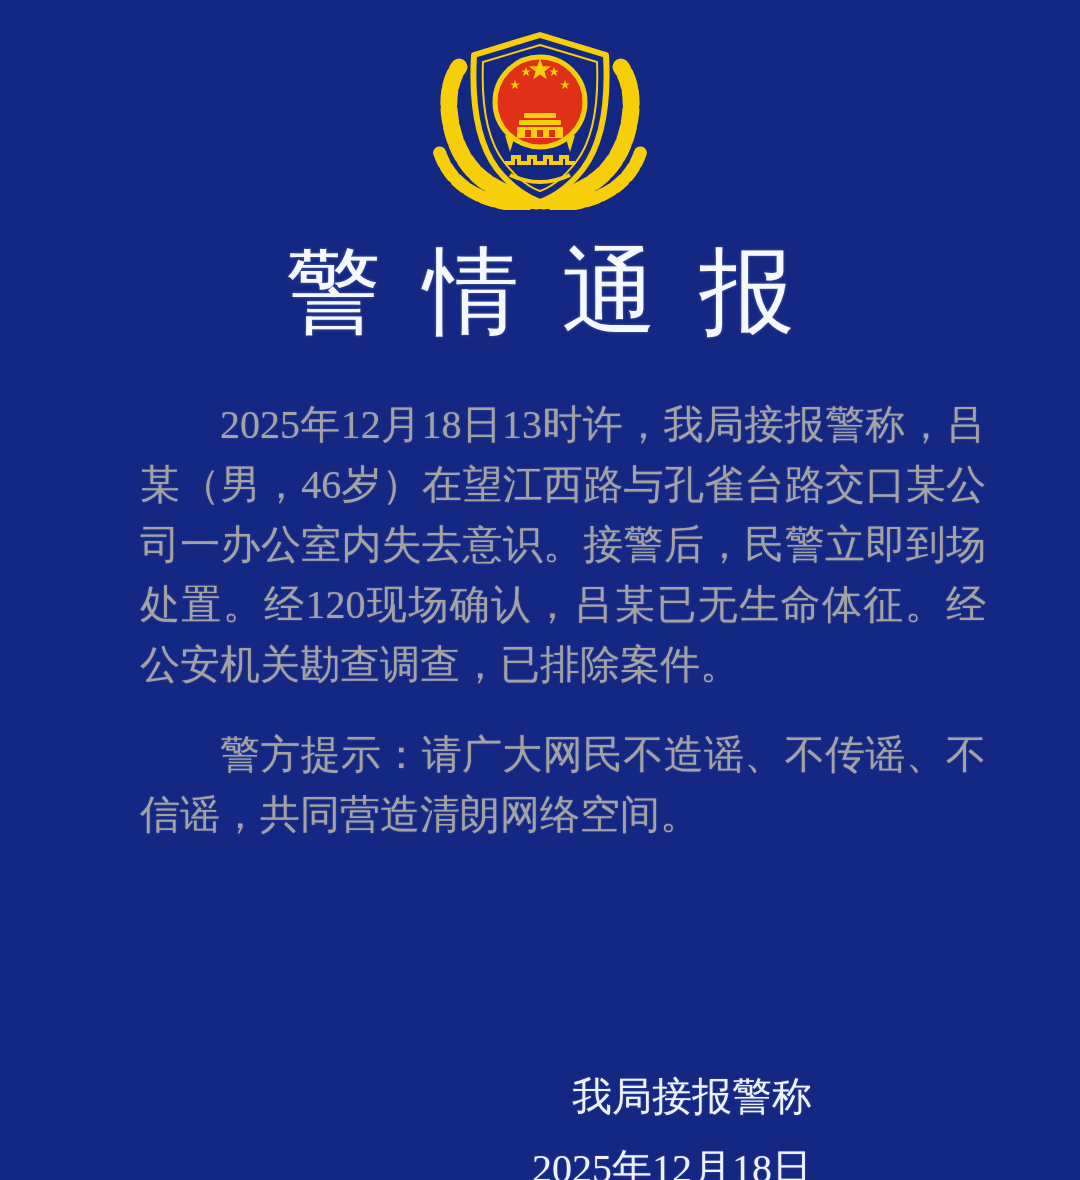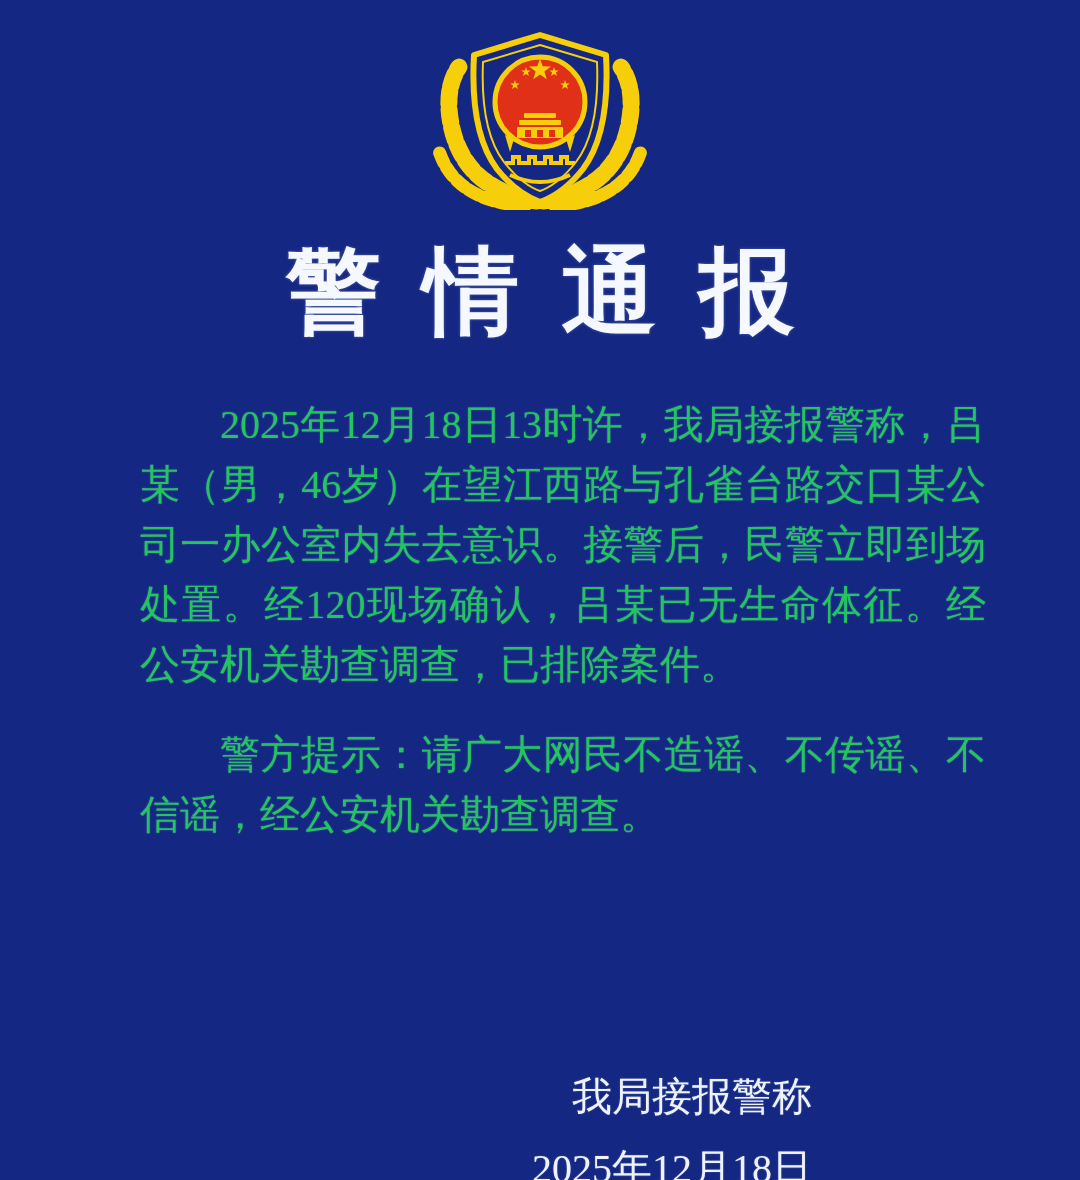--- a/index.html
+++ b/index.html
@@ -18,33 +18,33 @@
     width: 230px;
     height: 185px;
     margin: 25px auto 0 auto;
   }
   .title {
     margin: 35px 0 0 0;
     padding-left: 0.45em; 
     text-align: center;
     font-size: 95px;
     line-height: 95px;
-    font-weight: bold;
+    font-weight: normal;
     letter-spacing: 0.45em;
     color: #f6f8ff;
     text-shadow: 0 0 3px rgba(220,230,255,0.35);
   }
   .body-text {
     margin-top: 55px;
     padding: 0 94px 0 140px;
     font-size: 40px;
     line-height: 60px;
     text-align: justify;
     text-justify: inter-ideograph;
-    color: #22c55e;
+    color: #a3a3a3;
     text-shadow: 0 0 2px rgba(210,222,255,0.3);
   }
   .body-text p {
     margin: 0;
     text-indent: 2em;
   }
   .body-text p + p {
     margin-top: 30px;
   }
   .signature {
@@ -106,19 +106,19 @@
       <path d="M80,138 h8 v-6 h6 v6 h10 v-6 h6 v6 h10 v-6 h6 v6 h10 v-6 h6 v6 h8" stroke-width="4"></path>
       <path d="M85,150 q30,14 60,0" stroke-width="4"></path>
     </g>
   </svg>
 </div>
 
 <h1 class="title">警情通报</h1>
 
 <div class="body-text">
   <p>2025年12月18日13时许，我局接报警称，吕某（男，46岁）在望江西路与孔雀台路交口某公司一办公室内失去意识。接警后，民警立即到场处置。经120现场确认，吕某已无生命体征。经公安机关勘查调查，已排除案件。</p>
-  <p>警方提示：请广大网民不造谣、不传谣、不信谣，经公安机关勘查调查。</p>
+  <p>警方提示：请广大网民不造谣、不传谣、不信谣，共同营造清朗网络空间。</p>
 </div>
 
 <div class="signature">
   <div>我局接报警称</div>
   <div class="date">2025年12月18日</div>
 </div>
 
 </body></html>

